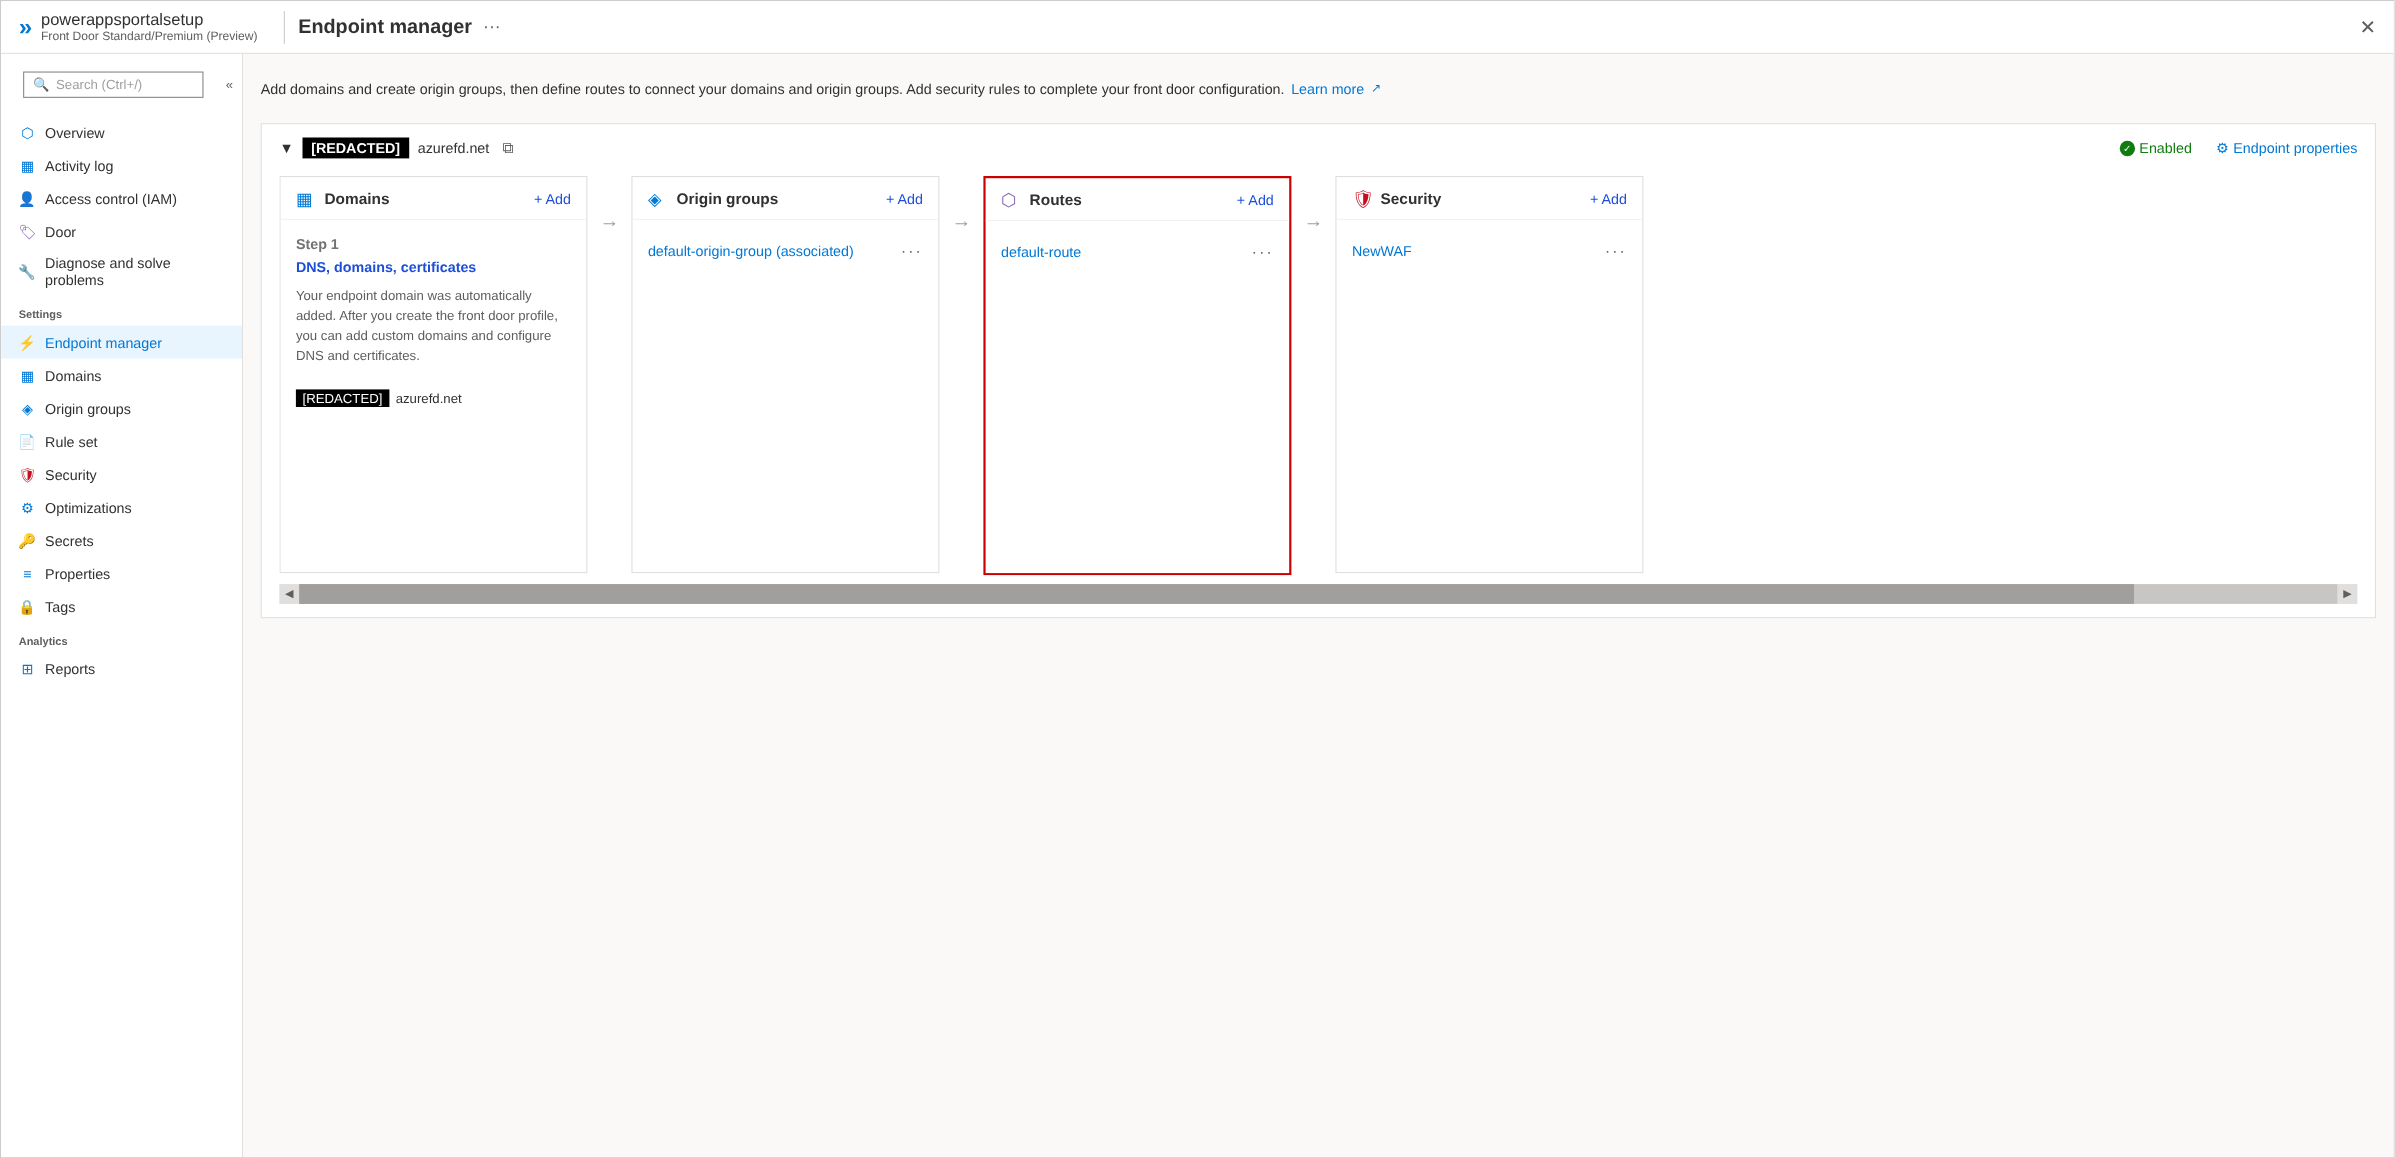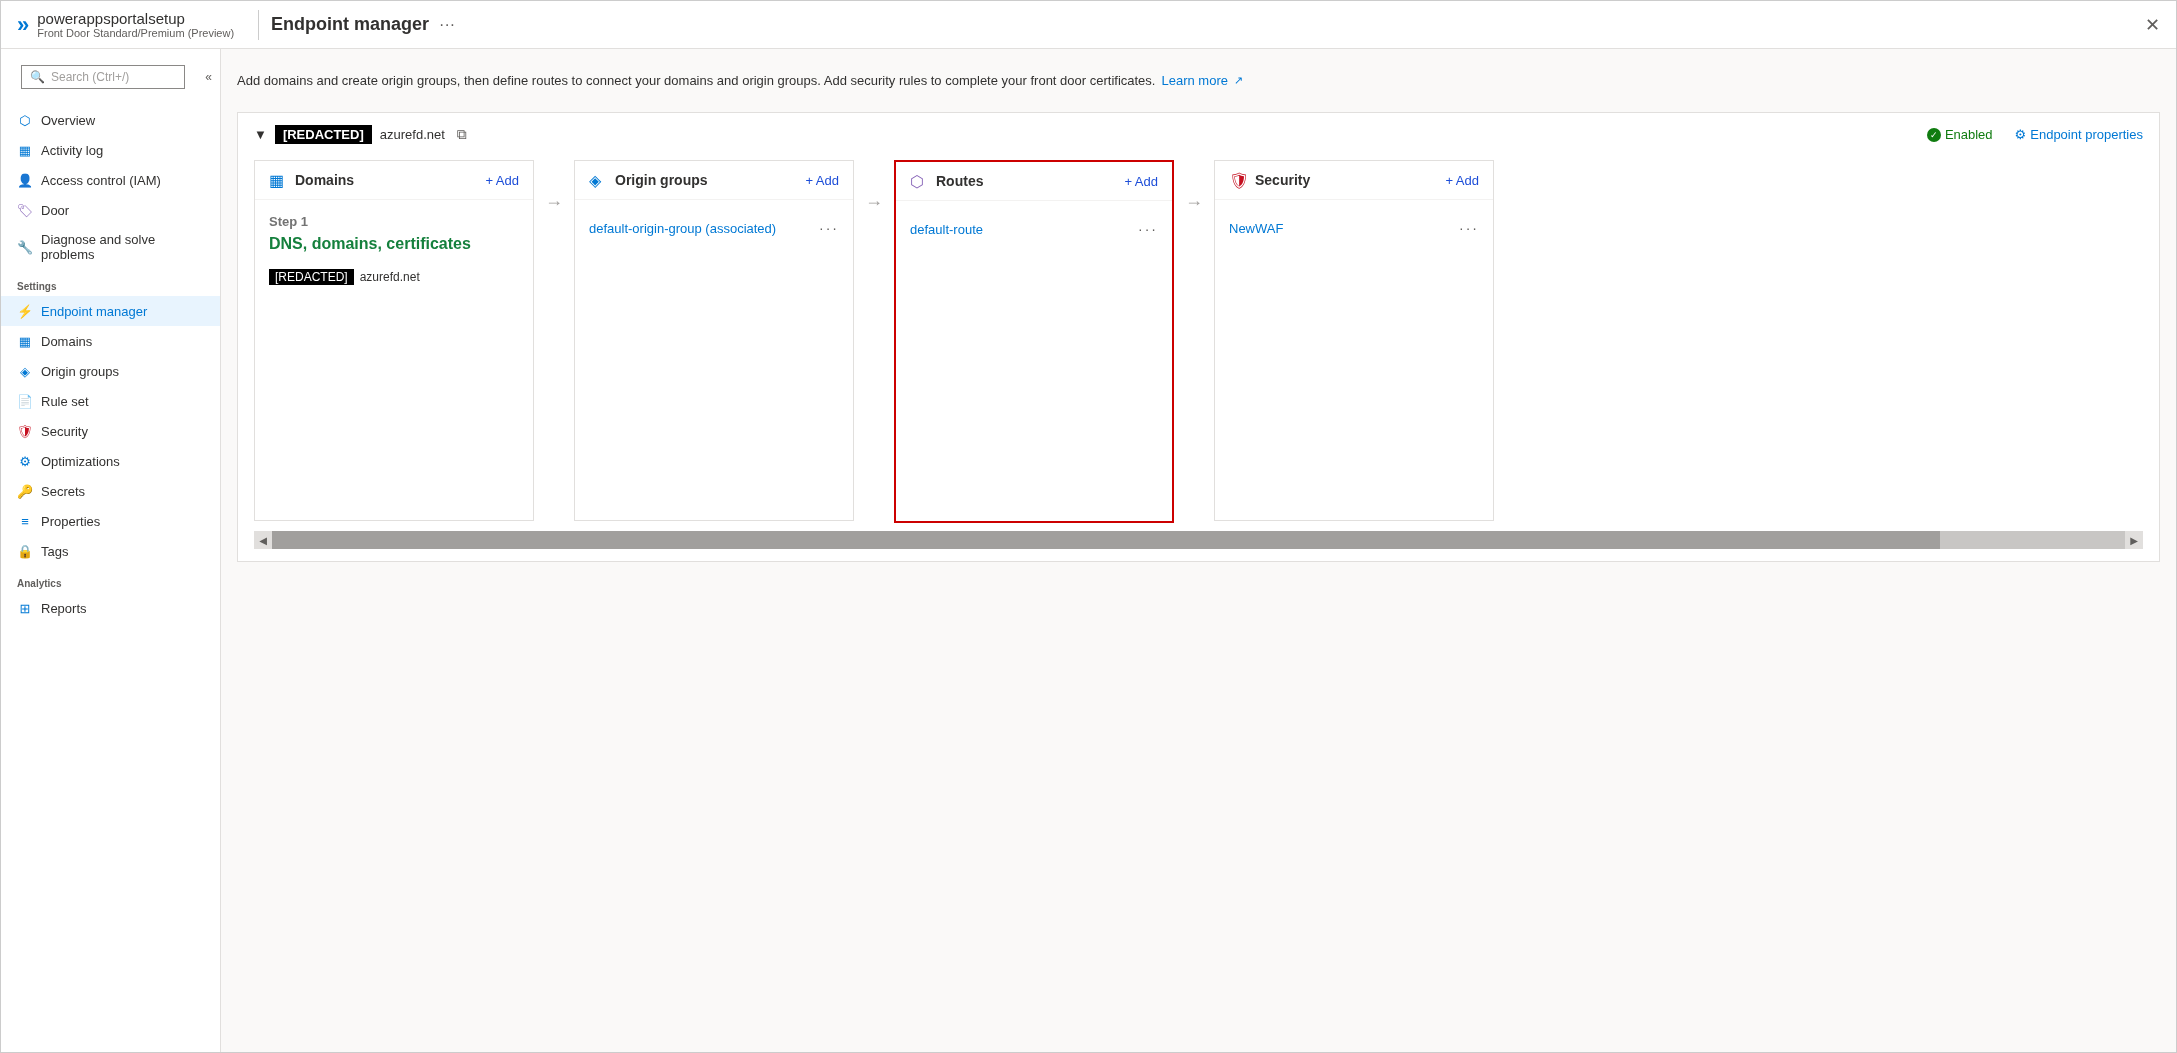--- a/index.html
+++ b/index.html
@@ -65,21 +65,21 @@
     .card.highlighted { border: 2px solid #cc0000; }
     
     .card-header { display: flex; align-items: center; padding: 10px 14px; border-bottom: 1px solid #f3f2f1; gap: 8px; }
     .card-header-icon { width: 18px; height: 18px; flex-shrink: 0; }
     .card-title { font-size: 14px; font-weight: 600; color: #323130; flex: 1; }
     .card-add { color: #1d4ed8; font-size: 13px; cursor: pointer; display: flex; align-items: center; gap: 2px; }
     
     .card-body { padding: 14px; min-height: 320px; }
     
     .card-step { font-size: 13px; font-weight: 600; color: #737373; margin-bottom: 6px; }
-    .card-step-desc { font-size: 16px; font-weight: 600; color: #15803d; margin-bottom: 10px; }
+    .card-step-desc { font-size: 13px; font-weight: 600; color: #1d4ed8; margin-bottom: 10px; }
     .card-desc { font-size: 12px; color: #605e5c; line-height: 1.5; margin-bottom: 16px; }
     
     .card-domain-item { display: flex; align-items: center; gap: 6px; padding: 6px 0; }
     .domain-name-block { background: #000; color: #fff; padding: 1px 6px; font-size: 12px; }
     .domain-suffix { font-size: 12px; color: #323130; }
     
     .card-list-item { display: flex; align-items: flex-end; justify-content: space-between; padding: 6px 0; }
     .card-list-item-name { color: #0078d4; font-size: 13px; cursor: pointer; }
     .card-list-item-name.associated { color: #0078d4; }
     .card-item-dots { color: #605e5c; cursor: pointer; font-size: 14px; letter-spacing: 2px; }
@@ -183,21 +183,21 @@
       <div class="sidebar-section-label">Analytics</div>
 
       <div class="sidebar-item">
         <span class="item-icon" style="color:#0078d4;">⊞</span>
         <span>Reports</span>
       </div>
     </div>
 
     <div class="content">
       <div class="info-bar">
-        <span>Add domains and create origin groups, then define routes to connect your domains and origin groups. Add security rules to complete your front door certificates.</span>
+        <span>Add domains and create origin groups, then define routes to connect your domains and origin groups. Add security rules to complete your front door configuration.</span>
         <a href="#">Learn more</a>
         <span style="color:#0078d4; font-size:11px;">↗</span>
       </div>
 
       <div class="endpoint-panel">
 
         <div class="endpoint-header">
           <span class="collapse-icon">▼</span>
           <div class="endpoint-name-block">
             <span class="endpoint-name">[REDACTED]</span>
@@ -220,20 +220,21 @@
 
           <div class="card">
             <div class="card-header">
               <span class="card-header-icon" style="color:#0078d4; font-size:16px;">▦</span>
               <span class="card-title">Domains</span>
               <span class="card-add">+ Add</span>
             </div>
             <div class="card-body">
               <div class="card-step">Step 1</div>
               <div class="card-step-desc">DNS, domains, certificates</div>
+              <div class="card-desc">Your endpoint domain was automatically added. After you create the front door profile, you can add custom domains and configure DNS and certificates.</div>
               <div class="card-domain-item">
                 <span class="domain-name-block">[REDACTED]</span>
                 <span class="domain-suffix">azurefd.net</span>
               </div>
             </div>
           </div>
 
           <div class="arrow-separator">→</div>
 
           <div class="card">

